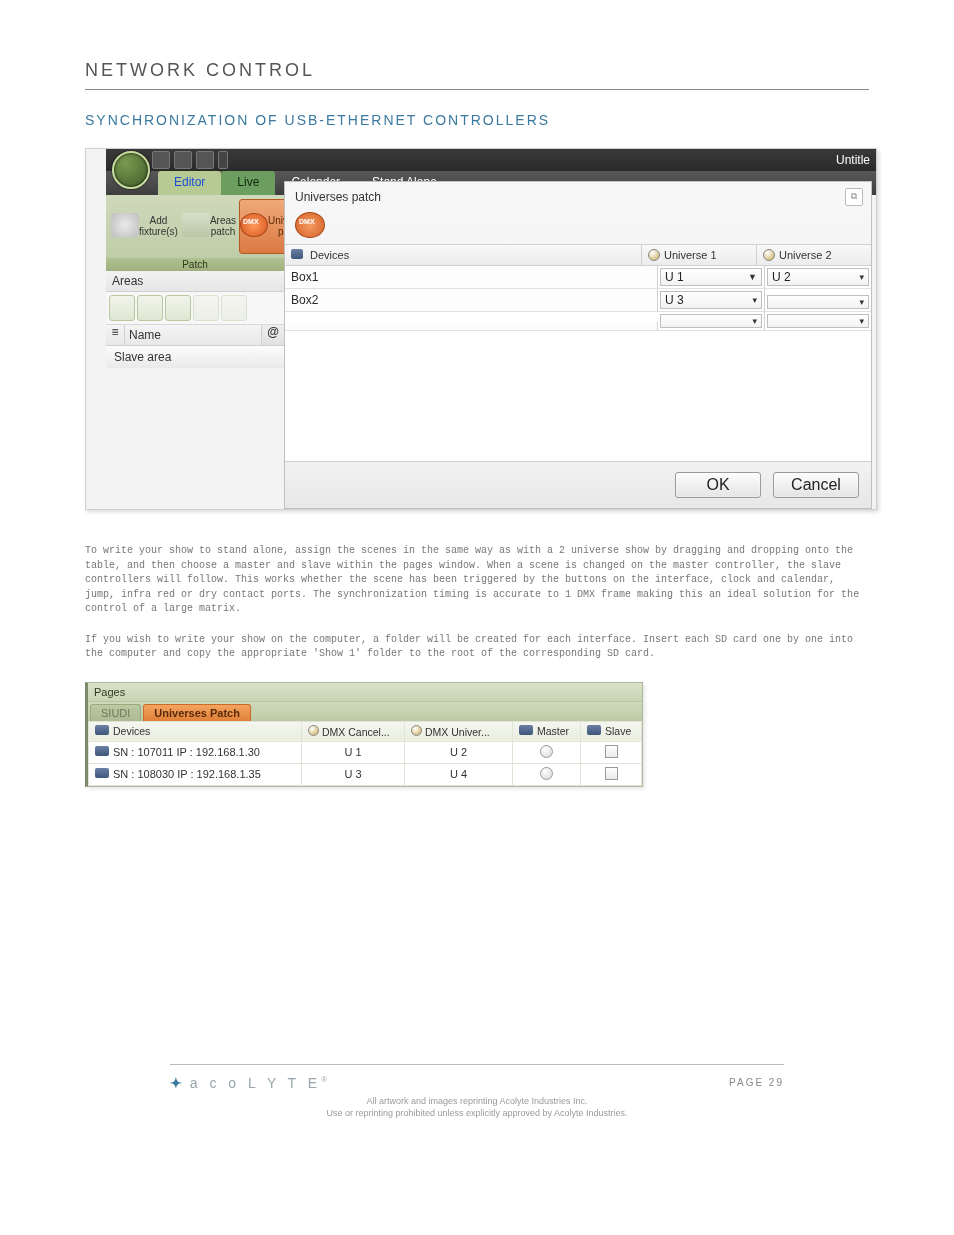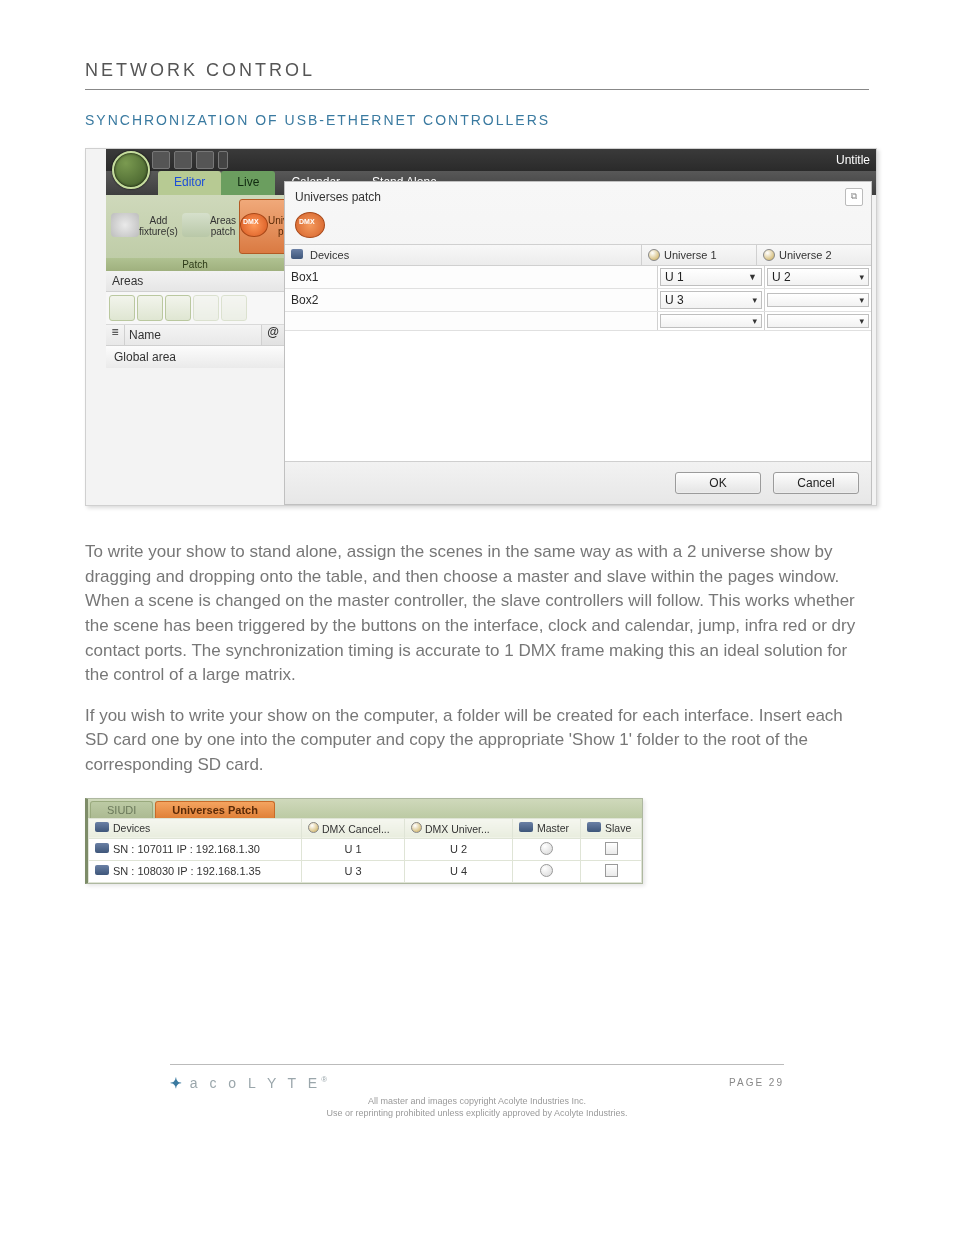--- a/index.html
+++ b/index.html
@@ -227,20 +227,21 @@
   .col-dev{flex:1;padding:4px 6px;border-right:1px solid #d0d0d0;}
   .col-u{width:102px;padding:4px 6px;border-right:1px solid #d0d0d0;display:flex;align-items:center;gap:4px;}
   .col-u:last-child{border-right:none;}
   .sat{width:10px;height:10px;border:1px solid #888;border-radius:50%;background:radial-gradient(circle at 35% 30%,#fff,#c9a950);}
 
   .grid-row{
     display:flex;
     font-size:12px;
     border-bottom:1px solid #e0e0e0;
     background:#fff;
+    align-items:flex-end;
   }
   .grid-row .col-dev{background:#fdfdfd;}
   .sel{
     flex:1;
     display:flex;
     justify-content:space-between;
     align-items:center;
     border:1px solid #bfbfbf;
     background:linear-gradient(#ffffff,#f2f2f2);
     padding:1px 4px;
@@ -255,35 +256,36 @@
     display:flex;
     justify-content:flex-end;
     gap:12px;
     padding:10px 12px;
     background:linear-gradient(#f2f2f2,#e7e7e7);
     border-top:1px solid #cfcfcf;
   }
   .winbtn{
     width:84px;
     padding:3px 0;
-    font-size:12px;
+    font-size:16px;
     text-align:center;
     color:#222;
     border:1px solid #9b9b9b;
     border-radius:3px;
     background:linear-gradient(#fdfdfd,#e4e4e4);
     box-shadow:0 0 2px #fff inset;
   }
 
   
   .para {
-    font-size: 17px;
+    font-size: 10px;
     line-height: 1.45;
     color: #777;
     margin: 0 0 16px 0;
+    font-family: Liberation Mono, monospace;
   }
 
   
   .shot2{
     width:554px;
     border:1px solid #aeb8a0;
     border-left:3px solid #7d8c68;
     font-family:"Segoe UI",Tahoma,sans-serif;
     font-size:11px;
     color:#2c3a1e;
@@ -294,21 +296,21 @@
     background:linear-gradient(#d9e2c9,#c9d5b5);
     padding:3px 6px;
     border-bottom:1px solid #b7c4a0;
   }
   .shot2 .tabs{
     display:flex;
     background:linear-gradient(#cfd9bb,#bccaa4);
     padding:2px 2px 0 2px;
   }
   .shot2 .tab{
-    padding:2px 16px;
+    padding:2px 10px;
     border:1px solid #9aaa7e;
     border-bottom:none;
     border-radius:3px 3px 0 0;
     background:linear-gradient(#e9efdd,#d7e0c5);
     margin-right:2px;
     color:#44562d;
   }
   .shot2 .tab.inactive{background:linear-gradient(#bccaa4,#acba92);color:#6a785a;}
   .shot2 .tab.active{font-weight:bold;background:linear-gradient(#f4a460,#e08038);color:#5a2a08;border-color:#c86a28;}
   .shot2 table{width:100%;border-collapse:collapse;background:#fff;}
@@ -400,21 +402,21 @@
             <div class="tbtn"></div>
             <div class="tbtn"></div>
             <div class="tbtn dis"></div>
             <div class="tbtn dis"></div>
           </div>
           <div class="name-row">
             <span style="width:18px;text-align:center;border-right:1px solid #d0d0d0;">≡</span>
             <span class="nlabel">Name</span>
             <span class="aticon">@</span>
           </div>
-          <div class="global-row">Global area</div>
+          <div class="global-row">Slave area</div>
         </div>
       </div>
 
       <div class="dialog">
         <div class="dlg-head">
           <span>Universes patch</span>
           <span class="spin">⧉</span>
         </div>
         <div class="dmx-icon"></div>
 
@@ -486,20 +488,21 @@
           <div class="winbtn">Cancel</div>
         </div>
       </div>
     </div>
   </div>
 
   <p class="para">To write your show to stand alone, assign the scenes in the same way as with a 2 universe show by dragging and dropping onto the table, and then choose a master and slave within the pages window.  When a scene is changed on the master controller, the slave controllers will follow. This works whether the scene has been triggered by the buttons on the interface, clock and calendar, jump, infra red or dry contact ports. The synchronization timing is accurate to 1 DMX frame making this an ideal solution for the control of a large matrix.</p>
   <p class="para">If you wish to write your show on the computer, a folder will be created for each interface. Insert each SD card one by one into the computer and copy the appropriate 'Show 1' folder to the root of the corresponding SD card.</p>
 
   <div class="shot2">
+    <div class="pages-hdr">Pages</div>
     <div class="tabs">
       <div class="tab inactive">SIUDI</div>
       <div class="tab active">Universes Patch</div>
     </div>
     <table>
       <tbody>
           <tr>
         <th style="width:200px;"><span class="dev-icon"></span><span>Devices</span></th>
         <th style="width:90px;"><span class="sat" style="display:inline-block;width:9px;height:9px;border:1px solid #888;border-radius:50%;margin-right:3px;"></span><span>DMX Cancel...</span></th>
         <th style="width:95px;"><span class="sat" style="display:inline-block;width:9px;height:9px;border:1px solid #888;border-radius:50%;margin-right:3px;"></span><span>DMX Univer...</span></th>
@@ -524,18 +527,18 @@
       </table>
   </div>
 
   <div class="page-footer">
     <hr class="foot-rule">
     <div class="foot-row">
       <div class="brand"><span class="logo">✦</span><span>a c o L Y T E</span><sup style="font-size:8px;">®</sup></div>
       <div class="pageno">PAGE 29</div>
     </div>
     <div class="copyright">
-      <div>All master and images copyright Acolyte Industries Inc.</div>
+      <div>All artwork and images reprinting Acolyte Industries Inc.</div>
       <div>Use or reprinting prohibited unless explicitly approved by Acolyte Industries.</div>
     </div>
   </div>
 
 </div>
 
 </body></html>

